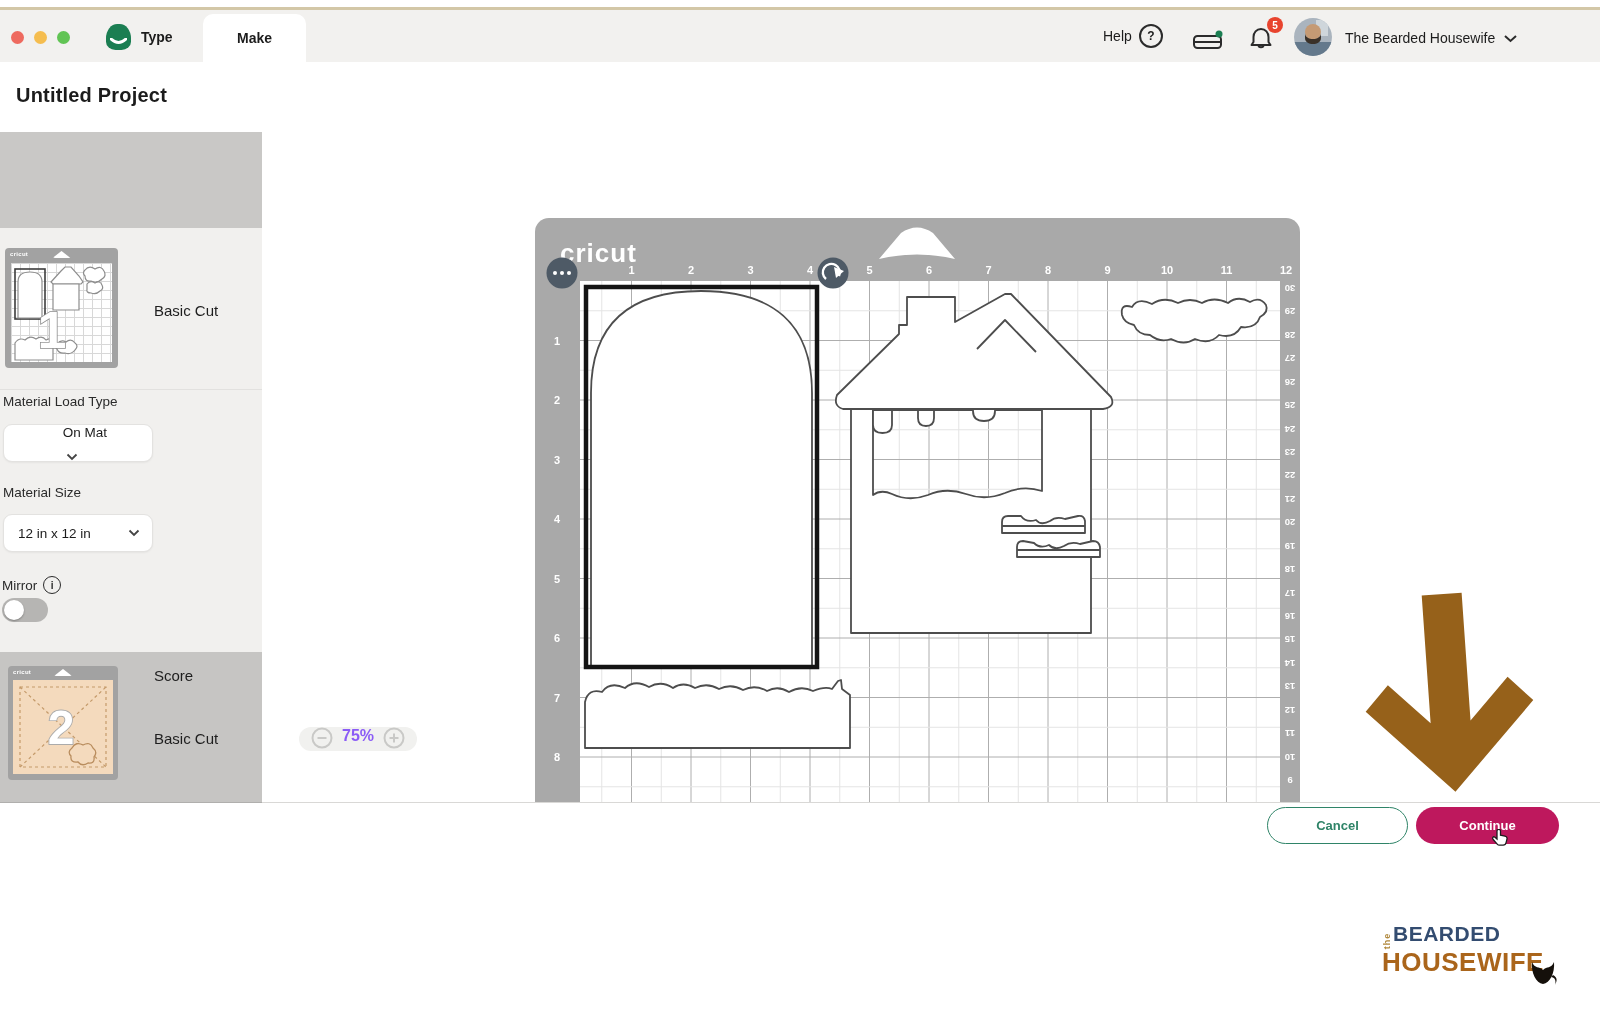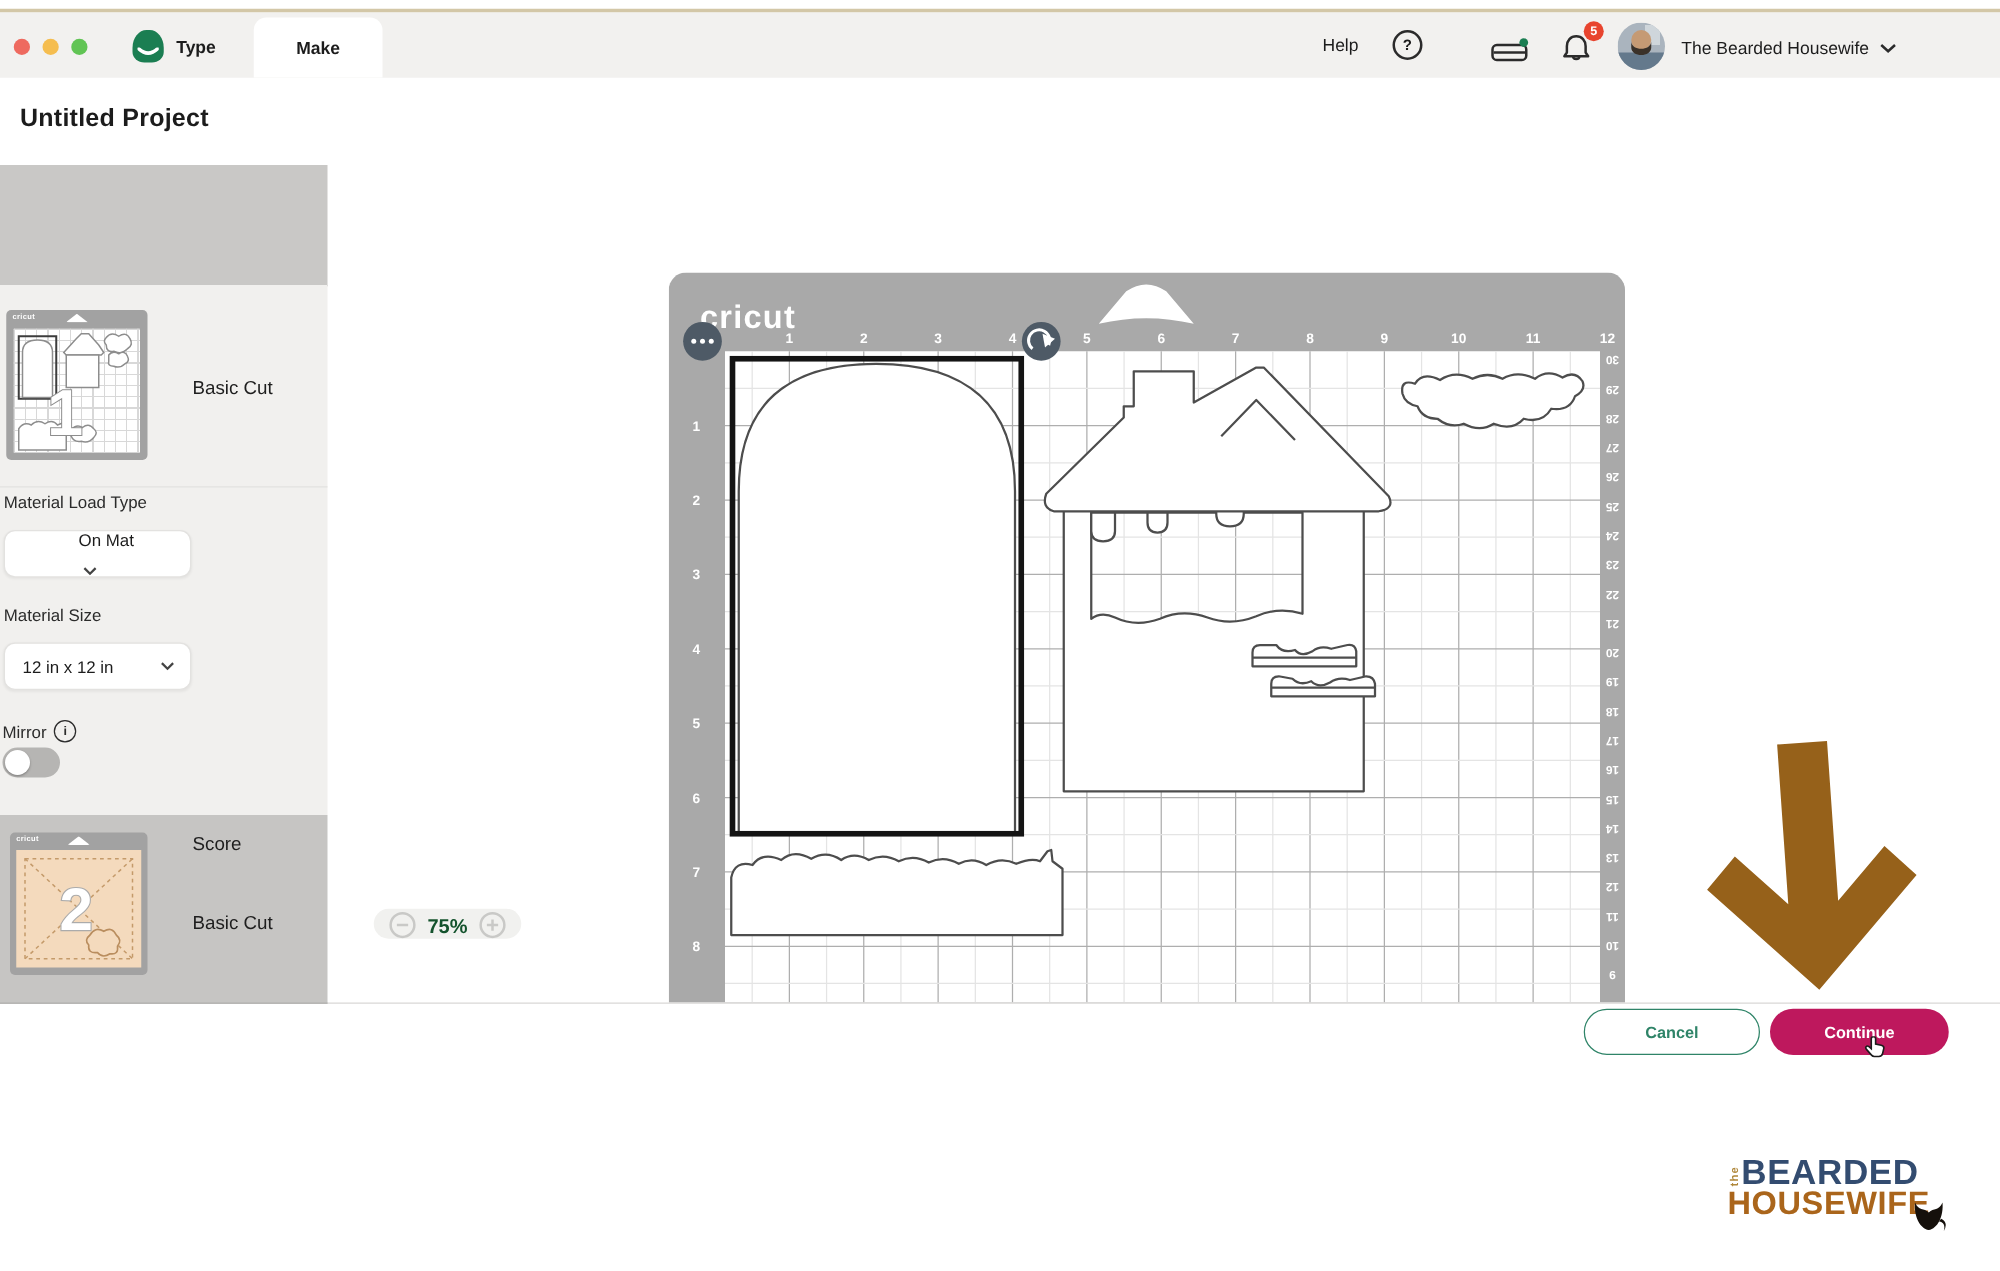--- a/index.html
+++ b/index.html
@@ -53,31 +53,31 @@
   .select svg{margin-right:12px;}
   .info-i{width:16px;height:16px;border:1.5px solid #2b2b2b;border-radius:50%;display:inline-flex;align-items:center;
           justify-content:center;font-size:10px;font-weight:700;margin-left:6px;}
   .toggle{left:2px;top:598px;width:46px;height:24px;background:#b6b5b3;border-radius:12px;position:absolute;}
   .knob{position:absolute;left:2px;top:2px;width:20px;height:20px;border-radius:50%;background:#fff;box-shadow:0 1px 2px rgba(0,0,0,.3);}
   .sb-sel{left:0;top:652px;width:262px;height:150px;background:#c6c5c3;border-bottom:1px solid #b0afad;z-index:2;}
   
   .canvas{left:262px;top:132px;width:1338px;height:670px;background:#fff;}
   .canvas-line{left:0;top:802px;width:1600px;height:1px;background:#d9d8d6;}
   .zoom-pill{left:299px;top:727px;width:118px;height:24px;background:#f1f1ef;border-radius:18px;display:flex;
-             align-items:flex-end;justify-content:center;gap:9px;color:#14532d;}
+             align-items:flex-start;justify-content:center;gap:9px;color:#8b5cf6;}
   .zoom-pill .pct{font-size:16px;font-weight:600;}
   
   .btn{height:37px;border-radius:19px;display:flex;align-items:center;justify-content:center;
        font-size:13px;font-weight:700;box-sizing:border-box;}
   .btn-cancel{left:1267px;top:807px;width:141px;background:#fff;border:1.5px solid #2f8468;color:#2f8468;}
   .btn-continue{left:1416px;top:807px;width:143px;background:#be185d;color:#fff;}
   
   .wm{left:1380px;top:920px;width:185px;height:70px;}
   .wm-the{position:absolute;left:-1px;top:16px;transform:rotate(-90deg);font-size:9px;font-weight:700;color:#b0883c;letter-spacing:1px;}
-  .wm-l1{position:absolute;left:13px;top:2px;font-size:28px;font-weight:700;color:#334c70;letter-spacing:.5px;}
+  .wm-l1{position:absolute;left:13px;top:2px;font-size:21px;font-weight:700;color:#334c70;letter-spacing:.5px;}
   .wm-l2{position:absolute;left:2px;top:27px;font-size:26px;font-weight:700;color:#aa651b;letter-spacing:.5px;}
   svg text{font-family:"Liberation Sans",sans-serif;}
 </style>
 </head>
 <body>
 
 <div class="abs top-tan"></div>
 <div class="abs header"></div>
 <div class="abs tl" style="left:11px;background:#ee6a5f;"></div>
 <div class="abs tl" style="left:34px;background:#f5bd4f;"></div>
@@ -88,21 +88,21 @@
     <svg width="17" height="8">
         <path d="M1,1 Q8.5,8 16,1" stroke="#fff" stroke-width="3" fill="none" stroke-linecap="round"></path>
       </svg>
   </div>
   <span class="home-label">Type</span>
 </div>
 <div class="abs make-tab">
   <span>Make</span>
 </div>
 
-<div class="abs hdr-right" style="left:1058px;gap:20px;">
+<div class="abs hdr-right" style="left:1103px;">
   <span>Help</span>
   <span class="help-circle">?</span>
 </div>
 <div class="abs" style="left:1192px;top:27px;">
   <svg width="34" height="26">
     <rect x="2" y="9" width="27" height="12" rx="3.5" stroke="#2b2b2b" stroke-width="2" fill="none"></rect>
     <path d="M3,15 h25" stroke="#2b2b2b" stroke-width="2"></path>
     <circle cx="27" cy="7" r="3.5" fill="#1b7e52"></circle>
   </svg>
 </div>

